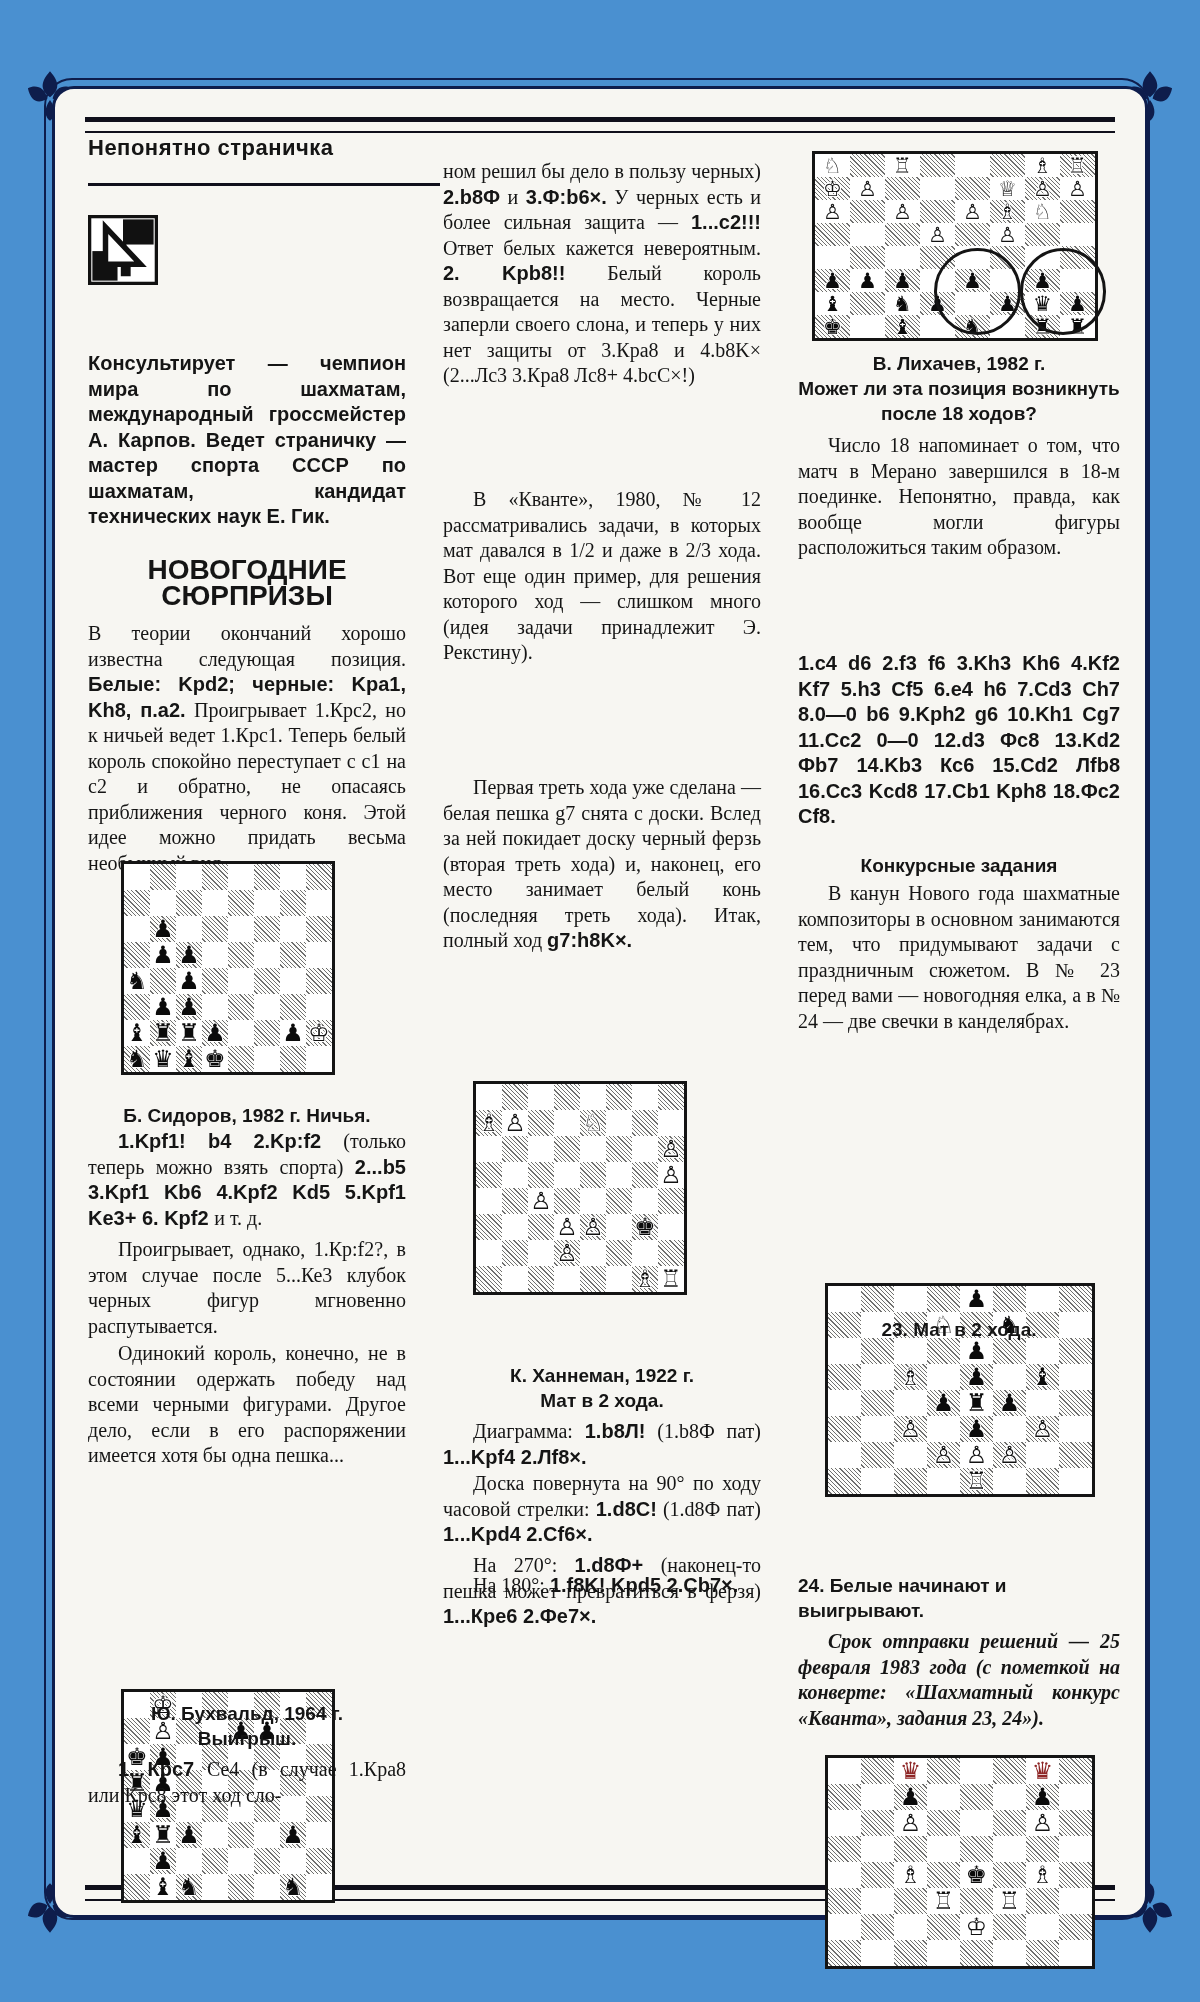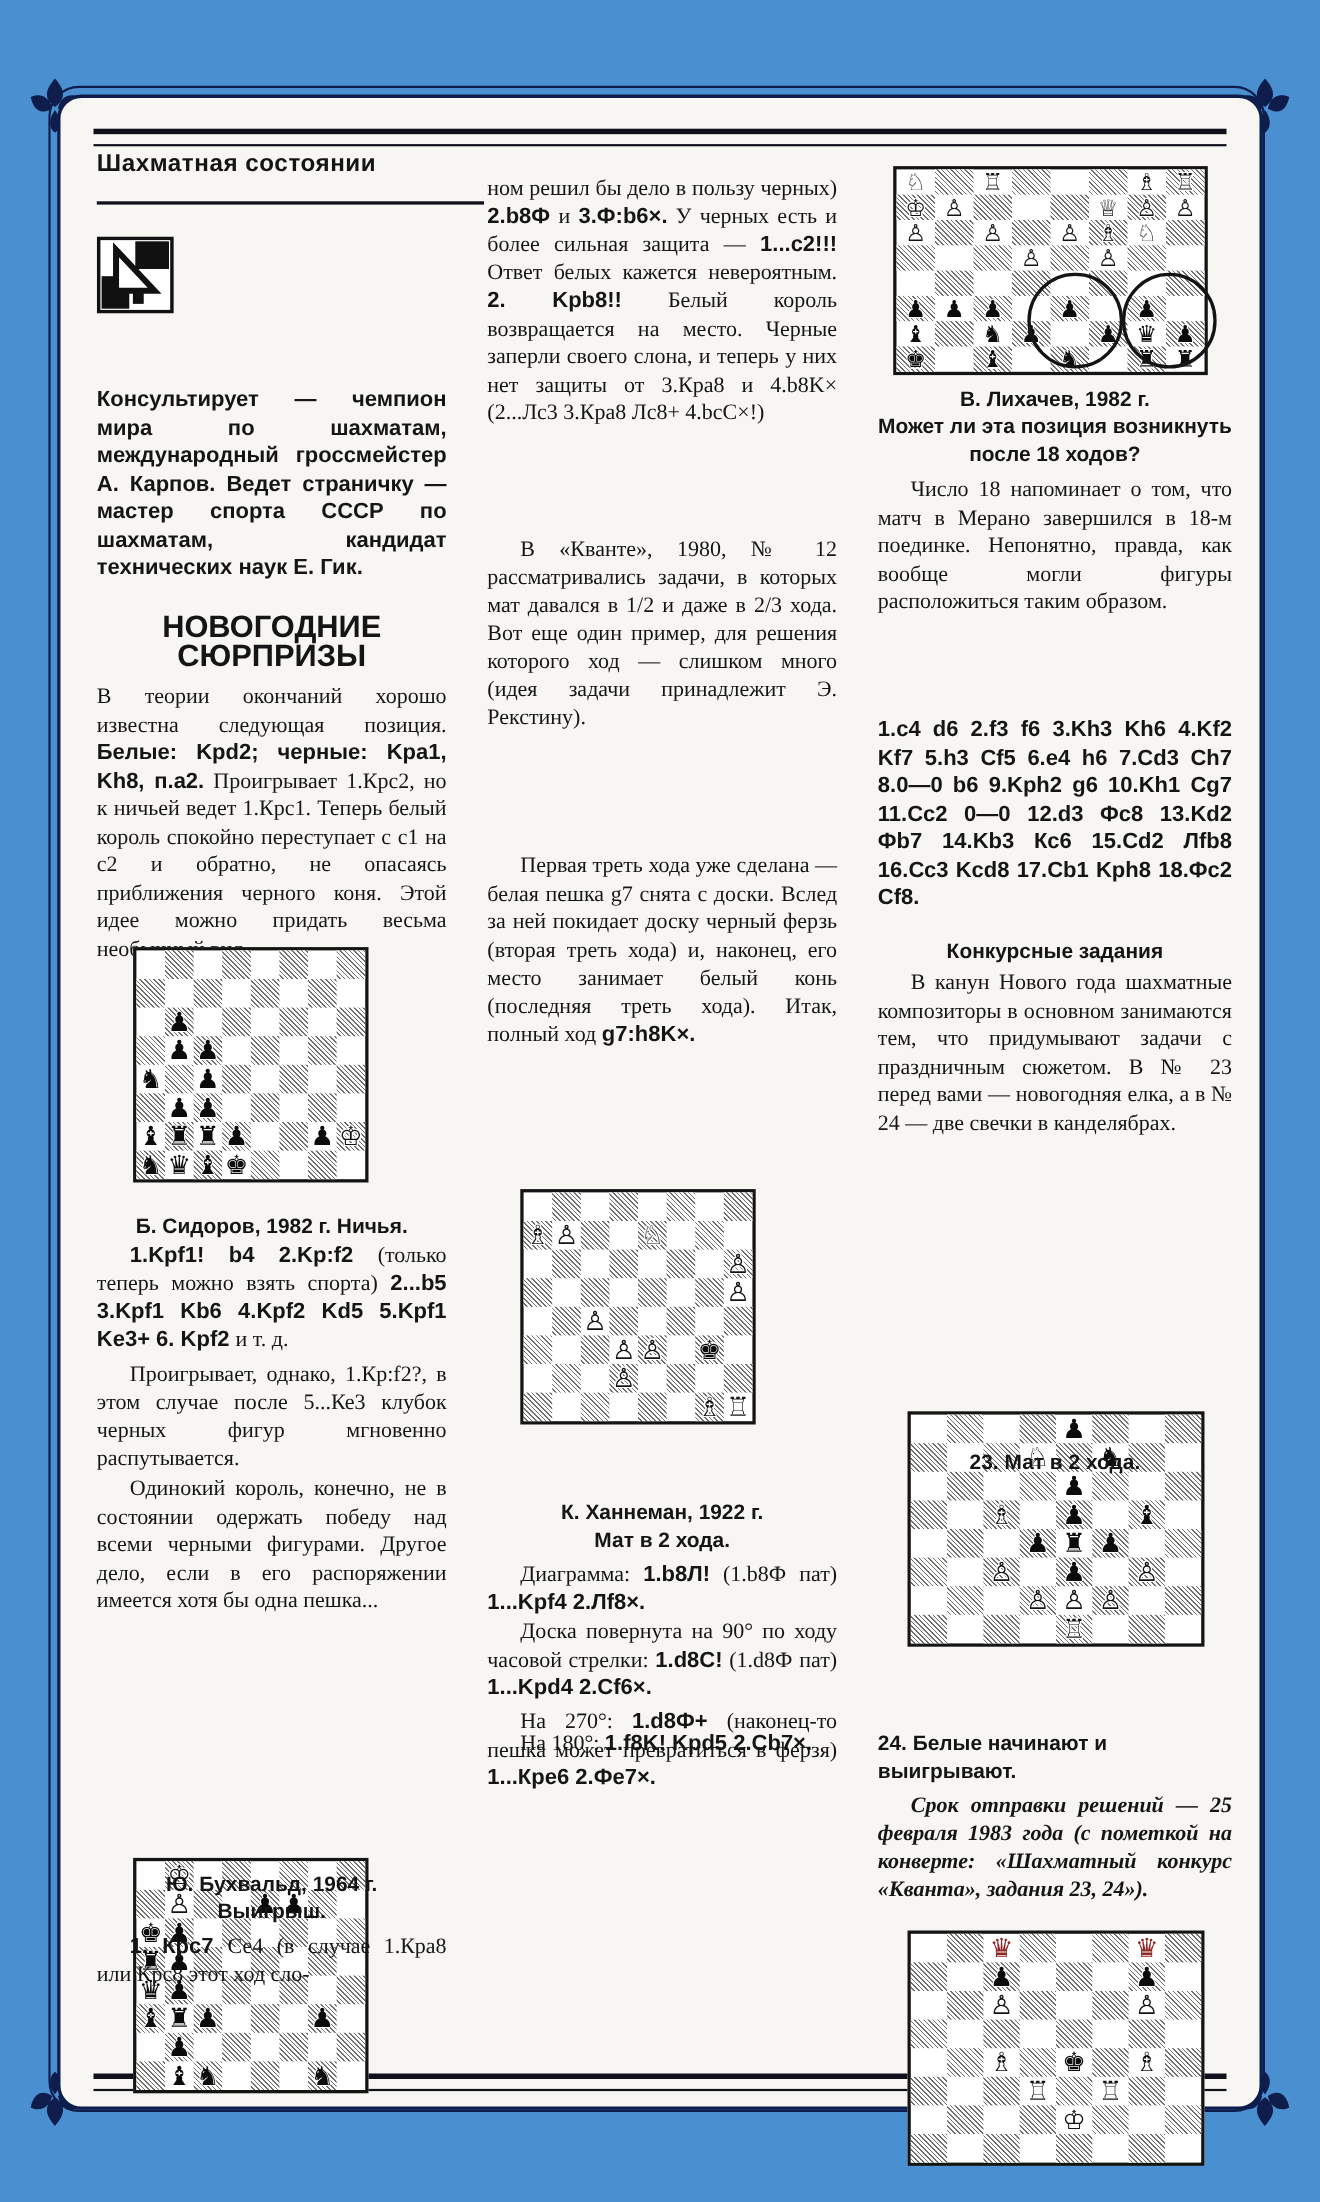--- a/index.html
+++ b/index.html
@@ -64,21 +64,21 @@
     </svg></div>
 <div class="fleuron fl-br"><svg viewBox="0 0 40 40">
       <path d="M20 1 C13 9 12 15 20 21 C28 15 27 9 20 1 Z M3 14 C9 11 16 13 18 22 C10 27 5 23 3 14 Z M37 14 C31 11 24 13 22 22 C30 27 35 23 37 14 Z M20 23 C15 30 16 36 20 39 C24 36 25 30 20 23 Z"></path>
     </svg></div>
 
 <div class="page">
   <div class="topbar"></div>
   <div class="botbar"></div>
 
   <div class="col col-left">
-    <div class="blk sans rubric" style="top:46px;">Шахматная состоянии</div>
+    <div class="blk sans rubric" style="top:46px;">Непонятно страничка</div>
     <div class="rubric-rule" style="top:94px;"></div>
 
     <div class="blk" style="top:126px;">
       <svg class="logo" viewBox="0 0 64 64">
         <rect x="1.5" y="1.5" width="61" height="61" fill="#fff" stroke="#111" stroke-width="3"></rect>
         <rect x="32" y="4" width="28" height="23" fill="#111"></rect>
         <rect x="4" y="33" width="23" height="27" fill="#111"></rect>
         <rect x="24" y="25" width="11" height="11" fill="#111"></rect>
         <path d="M16 11 L48 45 L16 45 Z" fill="#fff" stroke="#111" stroke-width="5"></path>
         <rect x="30" y="47" width="9" height="9" fill="#111"></rect>

